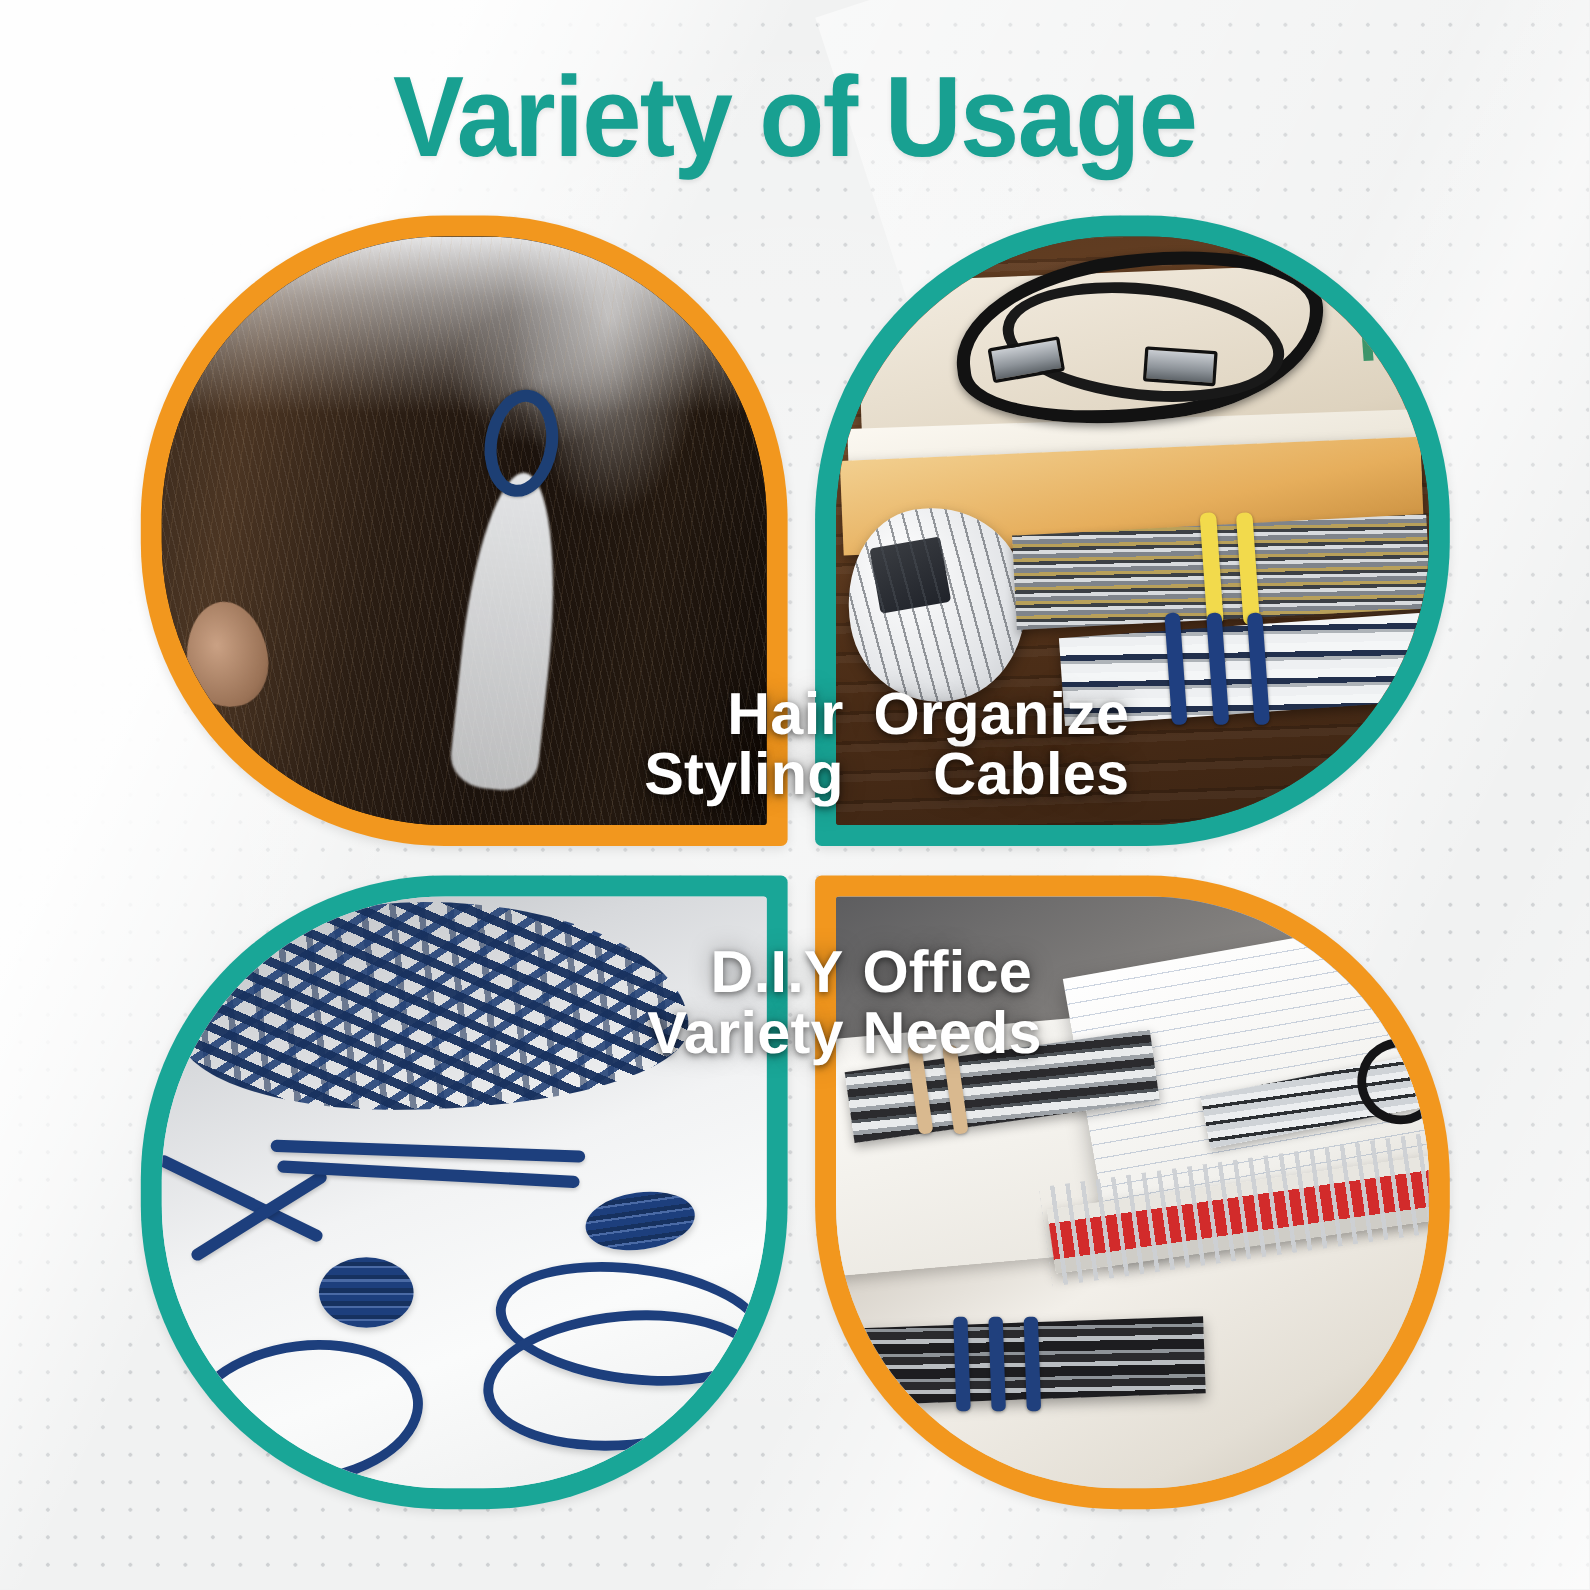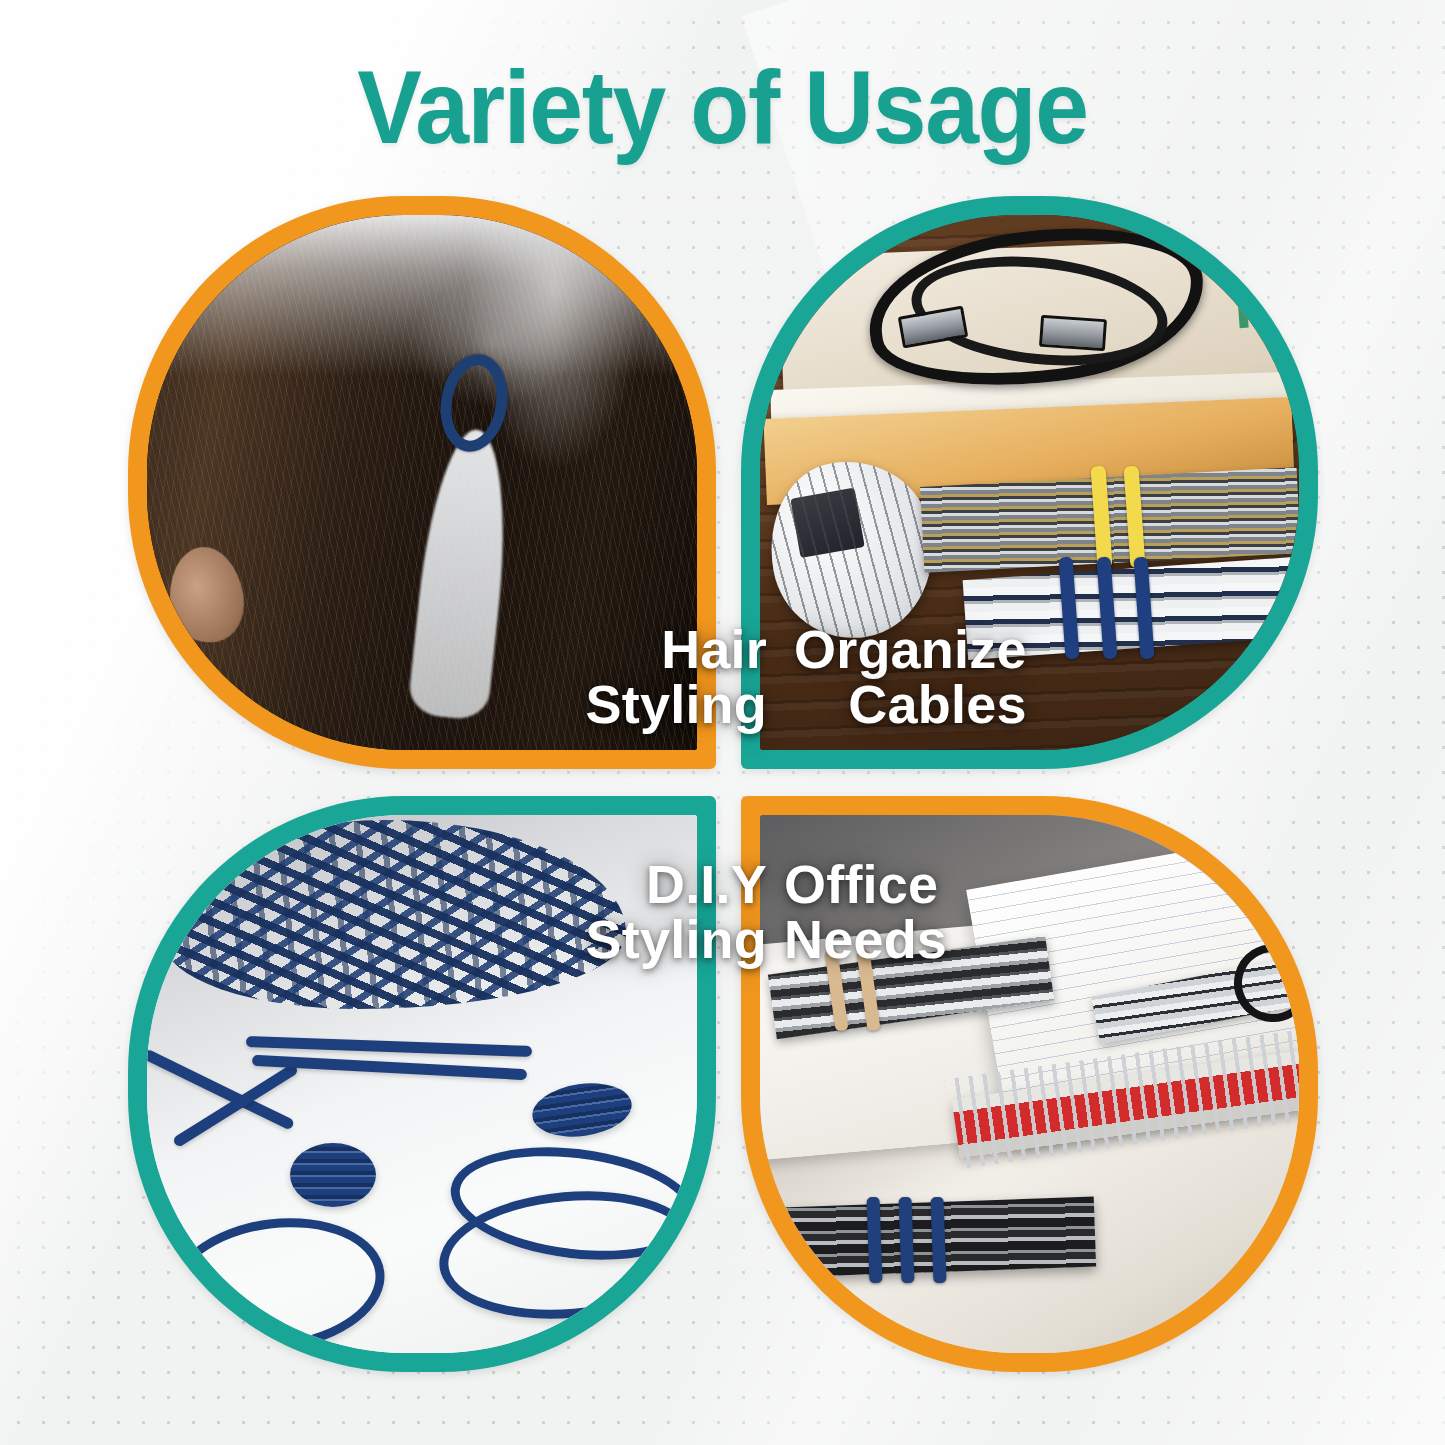--- a/index.html
+++ b/index.html
@@ -492,15 +492,15 @@
       </div>
     </div>
   </div>
 </div>
 
 <div class="caption cap-hair">Hair
 Styling</div>
 <div class="caption cap-cables">Organize
 Cables</div>
 <div class="caption cap-diy">D.I.Y
-Styling</div>
+Variety</div>
 <div class="caption cap-office">Office
 Needs</div>
 
 </body></html>

